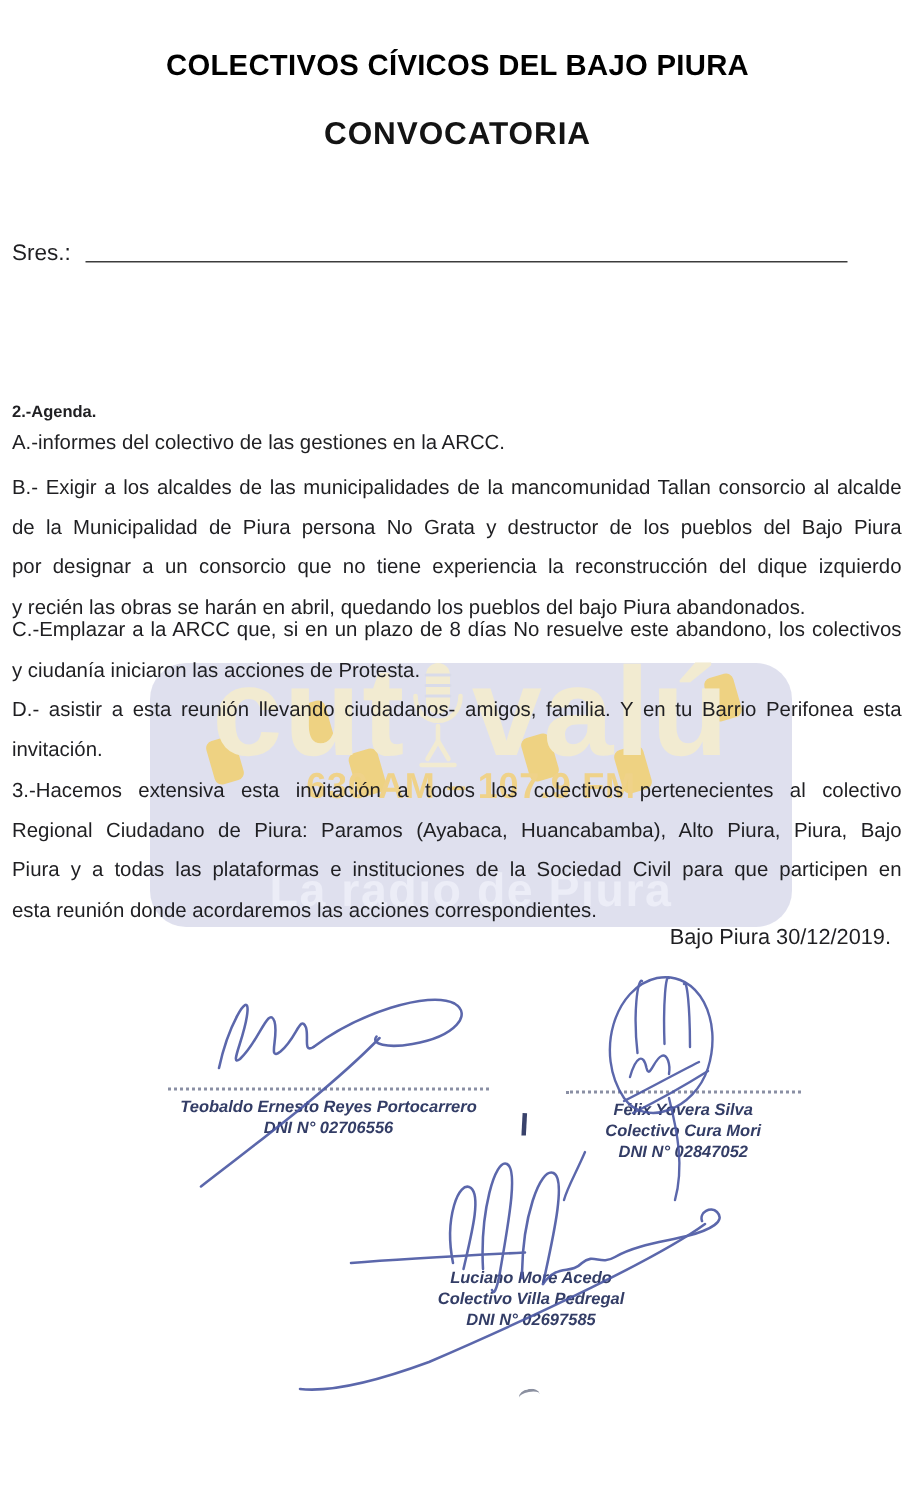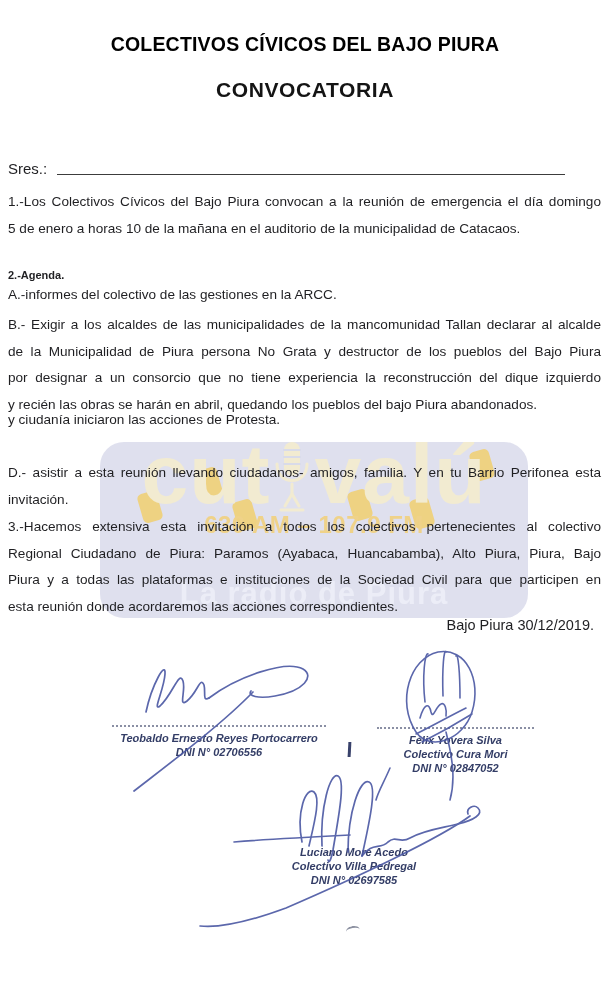--- a/index.html
+++ b/index.html
@@ -100,35 +100,32 @@
 
   <div class="content">
     <div class="doc-title">COLECTIVOS CÍVICOS DEL BAJO PIURA</div>
     <div class="doc-subtitle">CONVOCATORIA</div>
 
     <div class="sres">
       <span class="label">Sres.:</span>
       <span class="blank"></span>
     </div>
 
-    <div class="para p1">
-        <div class="tline">1.-Los Colectivos Cívicos del Bajo Piura convocan a la reunión de emergencia el día domingo</div>
-        <div class="tline tlast">5 de enero a horas 10 de la mañana en el auditorio de la municipalidad de Catacaos.</div>
-      </div>
     <div class="para agenda">2.-Agenda.</div>
     <div class="para pa">
         <div class="tline tlast">A.-informes del colectivo de las gestiones en la ARCC.</div>
       </div>
     <div class="para pb">
-        <div class="tline">B.- Exigir a los alcaldes de las municipalidades de la mancomunidad Tallan declarar al alcalde</div>
+        <div class="tline">B.- Exigir a los alcaldes de las municipalidades de la mancomunidad Tallan consorcio al alcalde</div>
         <div class="tline">de la Municipalidad de Piura persona No Grata y destructor de los pueblos del Bajo Piura</div>
         <div class="tline">por designar a un consorcio que no tiene experiencia la reconstrucción del dique izquierdo</div>
         <div class="tline tlast">y recién las obras se harán en abril, quedando los pueblos del bajo Piura abandonados.</div>
       </div>
     <div class="para pc">
+        <div class="tline">C.-Emplazar a la ARCC que, si en un plazo de 8 días No resuelve este abandono, los colectivos</div>
         <div class="tline tlast">y ciudanía iniciaron las acciones de Protesta.</div>
       </div>
     <div class="para pd">
         <div class="tline">D.- asistir a esta reunión llevando ciudadanos- amigos, familia. Y en tu Barrio Perifonea esta</div>
         <div class="tline tlast">invitación.</div>
       </div>
     <div class="para p3">
         <div class="tline">3.-Hacemos extensiva esta invitación a todos los colectivos pertenecientes al colectivo</div>
         <div class="tline">Regional Ciudadano de Piura: Paramos (Ayabaca, Huancabamba), Alto Piura, Piura, Bajo</div>
         <div class="tline">Piura y a todas las plataformas e instituciones de la Sociedad Civil para que participen en</div>

